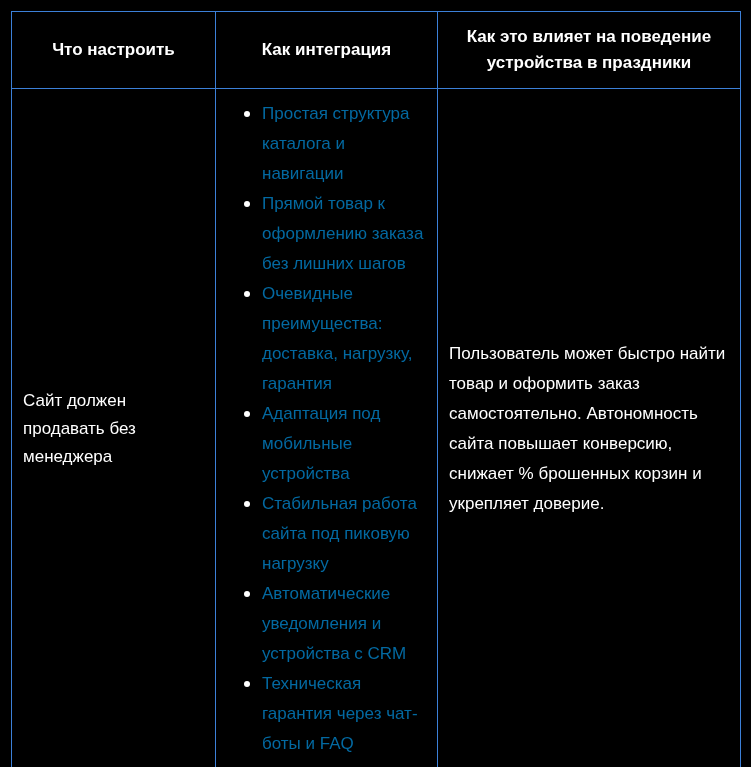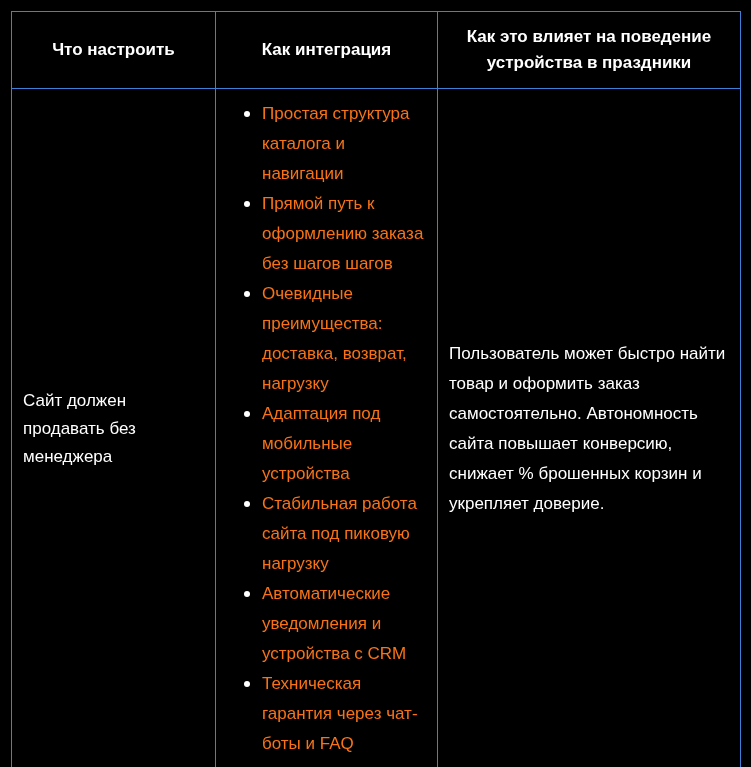--- a/index.html
+++ b/index.html
@@ -80,21 +80,21 @@
 
   ul.bullets {
     margin: 0;
     padding: 0 0 0 28px;
     list-style: none;
   }
   ul.bullets li {
     position: relative;
     font-size: 17px;
     line-height: 30px;
-    color: #f97316;
+    color: #0369a1;
     padding-left: 18px;
     margin: 0;
   }
   ul.bullets li::before {
     content: "";
     position: absolute;
     left: 0;
     top: 12px;
     width: 6px;
     height: 6px;
@@ -121,22 +121,22 @@
         <th>Как это влияет на поведение устройства в праздники</th>
       </tr>
     </thead>
 
     <tbody>
       <tr>
         <td class="cell-what">Сайт должен продавать без менеджера</td>
         <td class="cell-how">
           <ul class="bullets">
             <li>Простая структура каталога и навигации</li>
-            <li>Прямой путь к оформлению заказа без шагов шагов</li>
-            <li>Очевидные преимущества: доставка, возврат, нагрузку</li>
+            <li>Прямой товар к оформлению заказа без лишних шагов</li>
+            <li>Очевидные преимущества: доставка, нагрузку, гарантия</li>
             <li>Адаптация под мобильные устройства</li>
             <li>Стабильная работа сайта под пиковую нагрузку</li>
             <li>Автоматические уведомления и устройства с CRM</li>
             <li>Техническая гарантия через чат-боты и FAQ</li>
           </ul>
         </td>
         <td class="cell-effect">Пользователь может быстро найти товар и оформить заказ самостоятельно. Автономность сайта повышает конверсию, снижает % брошенных корзин и укрепляет доверие.</td>
       </tr>
 
     </tbody>

